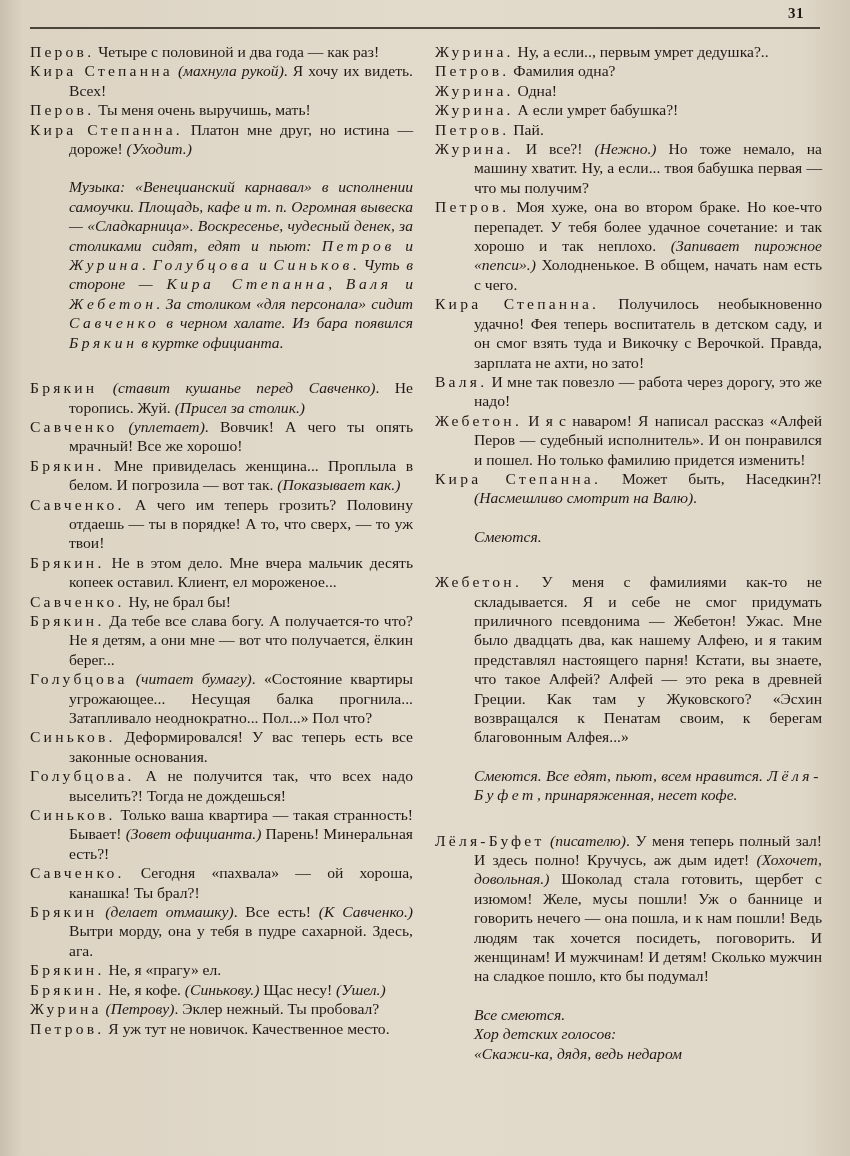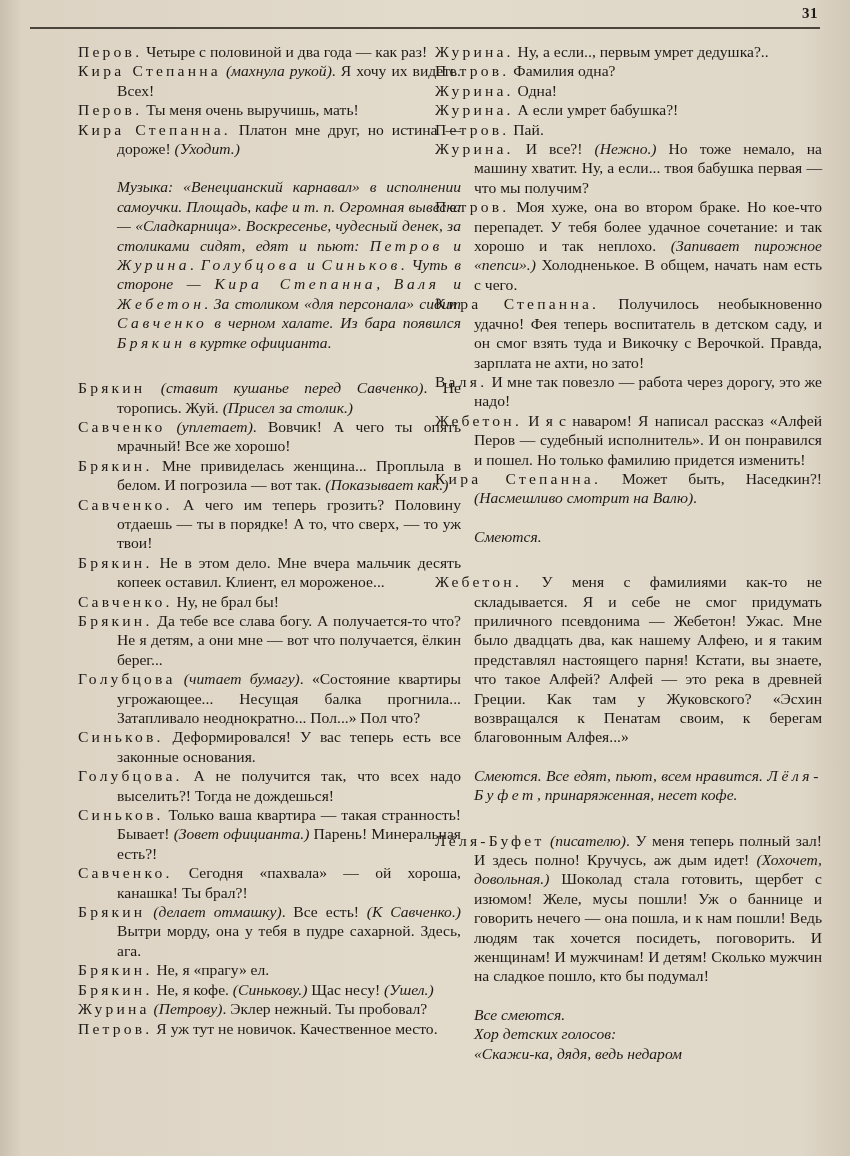--- a/index.html
+++ b/index.html
@@ -9,29 +9,29 @@
       background-image: linear-gradient(90deg, #c9bfae 0px, #dcd3c3 22px, #e2dacb 420px, #dfd7c8 800px, #d2c8b7 850px);
       font-family: "Liberation Serif", "DejaVu Serif", serif;
       color: #1e1a16;
       position: relative;
     }
     .header {
       position: absolute; left: 30px; top: 0; width: 790px; height: 27px;
       border-bottom: 2px solid #4a443d;
     }
     .page-number {
-      position: absolute; right: 2px; top: 5px;
+      position: absolute; right: 16px; top: 5px;
       font-size: 15px; font-weight: bold; letter-spacing: 0.5px;
     }
     .col {
       position: absolute; top: 42px;
       font-size: 15.6px; line-height: 19.4px;
       text-align: justify;
     }
-    .col-left { left: 30px; width: 383px; margin-left: 48px; }
+    .col-left { left: 30px; width: 383px; }
     .col-right { left: 435px; width: 387px; }
     .p {
       margin: 0; padding-left: 39px; text-indent: -39px;
     }
     .speaker { letter-spacing: 3.2px; }
     .dir { font-style: italic; }
     .stage {
       margin: 0; padding-left: 39px; font-style: italic;
       text-align: justify;
     }

